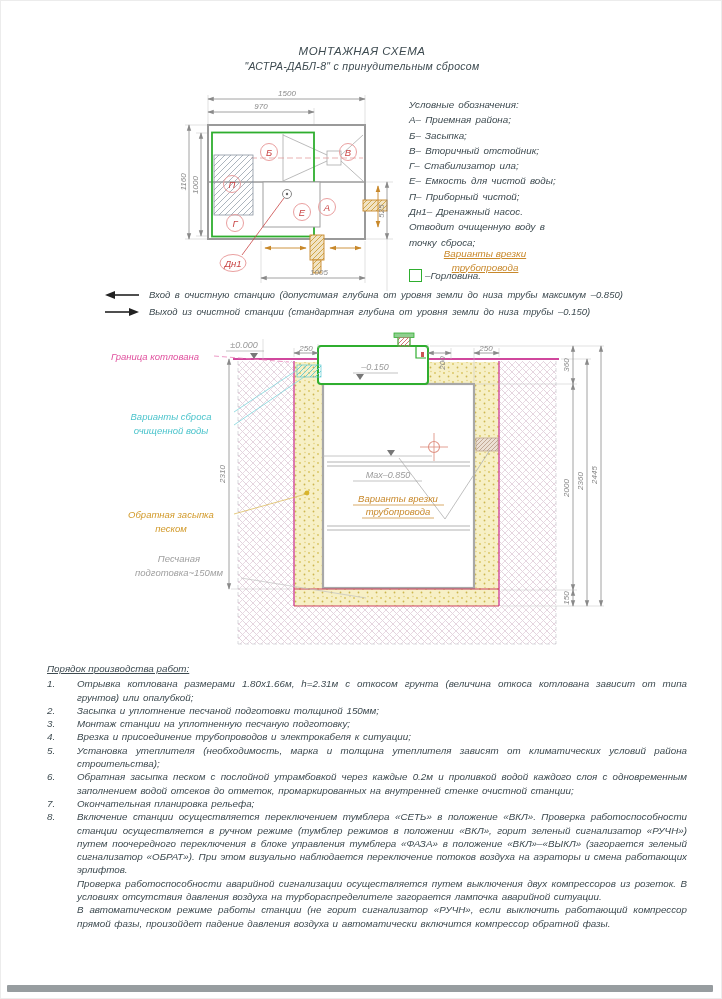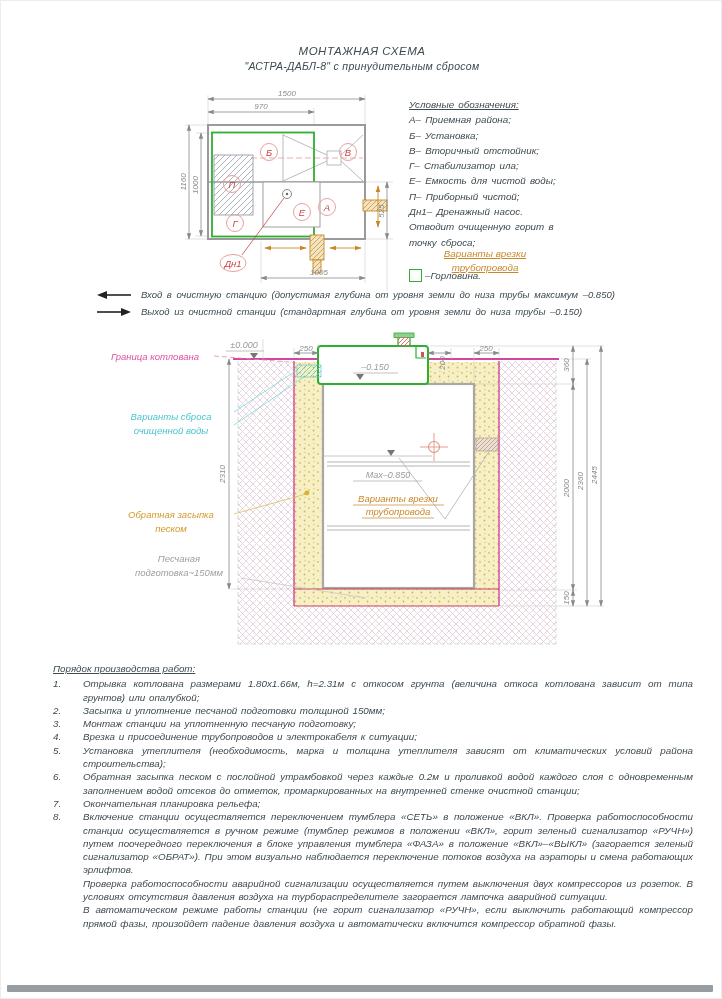--- a/index.html
+++ b/index.html
@@ -9,30 +9,30 @@
   .header{position:absolute;left:0;top:44px;width:722px;text-align:center;font-style:italic;}
   .t1{font-size:11.5px;letter-spacing:.5px;}
   .t2{font-size:10.5px;margin-top:3px;letter-spacing:.3px;}
   .plan-svg{position:absolute;left:95px;top:85px;}
   .section-svg{position:absolute;left:100px;top:325px;}
   svg text{font-family:"Liberation Sans",sans-serif;font-style:italic;}
   .d{font-size:8px;fill:#8a8a8a;}
   .lv{font-size:9px;fill:#9a9a9a;}
   .red-letter{font-size:9.5px;fill:#c94444;}
   .legend{position:absolute;left:408px;top:96px;width:180px;font-size:9.8px;line-height:15.3px;word-spacing:1.5px;}
-  .legend-title{text-decoration:underline;}
+  .legend-title{}
   .gor-row{display:flex;align-items:center;margin-top:18px;}
   .gsq{display:inline-block;width:13px;height:13px;border:1.6px solid #2fae2f;margin-right:3px;box-sizing:border-box;background:#fff;}
   .tapin-note{position:absolute;left:404px;top:246px;width:160px;text-align:center;color:#c8882a;
               font-size:9.8px;line-height:13.5px;}
   .tapin-note div{text-decoration:underline;}
-  .note{position:absolute;left:96px;width:580px;font-size:9.5px;display:flex;align-items:center;word-spacing:2px;}
+  .note{position:absolute;left:104px;width:580px;font-size:9.5px;display:flex;align-items:center;word-spacing:2px;}
   .note .arr{margin-right:10px;flex:0 0 auto;}
   .note1{top:288px;} .note2{top:305px;}
-  .procedure{position:absolute;left:52px;top:661px;width:640px;font-size:9.8px;line-height:13.3px;}
+  .procedure{position:absolute;left:46px;top:661px;width:640px;font-size:9.8px;line-height:13.3px;}
   .proc-title{text-decoration:underline;margin-bottom:2px;}
   .proc-item{display:grid;grid-template-columns:30px 1fr;}
   .proc-item .txt{text-align:justify;word-spacing:1px;}
   .page-shadow{position:absolute;left:6px;right:8px;bottom:6px;height:7px;background:#979da0;border-radius:1px;}
 </style>
 </head>
 <body>
 
 <div class="page">
 
@@ -135,27 +135,27 @@
     <text x="260" y="108" class="d" text-anchor="middle">970</text>
     <text transform="rotate(-90 185 181)" x="185" y="181" class="d" text-anchor="middle">1160</text>
     <text transform="rotate(-90 197 184)" x="197" y="184" class="d" text-anchor="middle">1000</text>
     <text transform="rotate(-90 383 210)" x="383" y="210" class="d" text-anchor="middle">525</text>
     <text x="318" y="274" class="d" text-anchor="middle">1005</text>
   </svg>
 
   <div class="legend">
     <div class="legend-title">Условные обозначения:</div>
     <div>А– Приемная района;</div>
-    <div>Б– Установка;</div>
+    <div>Б– Засыпка;</div>
     <div>В– Вторичный отстойник;</div>
     <div>Г– Стабилизатор ила;</div>
     <div>Е– Емкость для чистой воды;</div>
     <div>П– Приборный чистой;</div>
     <div>Дн1– Дренажный насос.</div>
-    <div>Отводит очищенную горит в</div>
+    <div>Отводит очищенную воду в</div>
     <div>точку сброса;</div>
     <div class="gor-row">
       <span class="gsq"></span>
       <span>–Горловина.</span>
     </div>
   </div>
 
   <div class="tapin-note">
     <div>Варианты врезки</div>
     <div>трубопровода</div>

